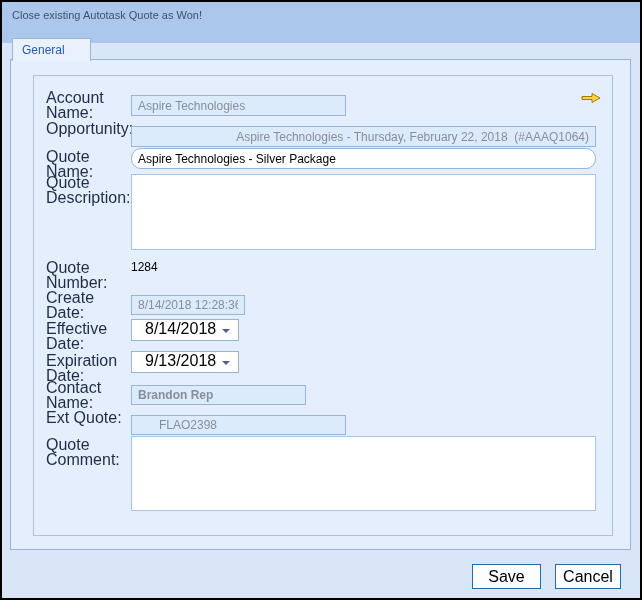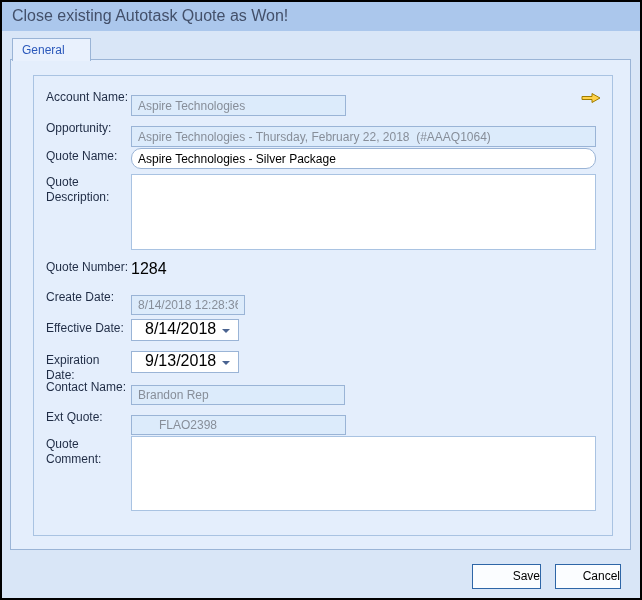--- a/index.html
+++ b/index.html
@@ -2,66 +2,66 @@
 <html><head>
 <meta charset="utf-8">
 <style>
   * { margin:0; padding:0; box-sizing:border-box; }
   html,body { width:642px; height:600px; font-family:"Liberation Sans", sans-serif; }
   .window {
     position:relative; width:642px; height:600px;
     border:2px solid #000; background:#d9e6f7; overflow:hidden;
   }
   .titlebar {
-    position:absolute; left:0; top:0; right:0; height:29px;
-    background:#abc7ec; color:#43506a; font-size:16px; line-height:27px;
+    position:absolute; left:0; top:0; right:0; height:41px;
+    background:#abc7ec; color:#43506a; font-size:11px; line-height:27px;
     padding-left:10px;
   }
   .tab {
     position:absolute; left:10px; top:36px; width:79px; height:23px;
     background:#e9f1fd; border:1px solid #9ab4d6; border-bottom:none;
     color:#2a58bb; font-size:12px; line-height:22px; padding-left:9px; z-index:2;
   }
   .tabpage {
     position:absolute; left:8px; top:57px; width:621px; height:491px;
     background:#e4eefc; border:1px solid #9ab4d6; z-index:1;
   }
   .groupbox {
     position:relative; margin-left:22px; margin-top:15px; width:580px; height:461px;
     border:1px solid #a9c3e2; background:#e4eefc;
   }
   .lbl {
-    position:absolute; left:12px; color:#1f2c45; font-size:12px; line-height:15px; width:84px;
+    position:absolute; left:12px; color:#1f2c45; font-size:16px; line-height:15px; width:84px;
   }
   .fld {
     position:absolute; height:21px; border:1px solid #9ab4d6;
     font-family:"Liberation Sans", sans-serif; font-size:12px; padding:0 6px;
   }
   .fld.disabled { background:#dcebfb; color:#878e99;margin-top:6px; }
   .fld.editable { background:#ffffff; color:#000000; }
   .ta {
     position:absolute; left:97px; width:465px; background:#ffffff;
     border:1px solid #a9c3e2; resize:none;
     font-family:"Liberation Sans", sans-serif; font-size:12px; padding:2px 6px; color:#000;
   }
-  .static-val { position:absolute; left:97px; color:#000; font-size:16px; }
+  .static-val { position:absolute; left:97px; color:#000; font-size:12px; }
   .combo {
     position:absolute; left:97px; width:108px; height:22px; background:#fff;
     border:1px solid #9ab4d6; font-size:16px; color:#000;
     display:flex; align-items:flex-start; padding-left:13px; cursor:default;
   }
   .combo-arrow {
     position:absolute; right:8px; top:9px; width:0; height:0;
     border-left:4px solid transparent; border-right:4px solid transparent;
     border-top:4px solid #4a6390;
   }
   .gold-arrow { position:absolute; right:11px; top:16px; width:20px; height:12px; }
   .btn {
     position:absolute; top:562px; height:25px; background:#fbfdff;
-    border:1px solid #2e66a7; color:#000; font-size:12px; text-align:right;
+    border:1px solid #2e66a7; color:#000; font-size:16px; text-align:center;
     line-height:23px; cursor:default;
   }
   .btn-save { left:470px; width:69px; }
   .btn-cancel { left:553px; width:66px; }
 </style>
 </head>
 <body>
 
 <div class="window">
 
@@ -77,21 +77,21 @@
     <div class="groupbox">
 
       <svg class="gold-arrow" viewBox="0 0 20 12">
         <path d="M1 4.5 H11 V1.5 L19 6 L11 10.5 V7.5 H1 Z" fill="#ffd24a" stroke="#a07d00" stroke-width="1"></path>
       </svg>
 
       <div class="lbl" style="top:14px">Account Name:</div>
       <input class="fld disabled" style="left: 97px; top: 13px; width: 215px;" readonly="" value="Aspire Technologies">
 
       <div class="lbl" style="top:45px">Opportunity:</div>
-      <input class="fld disabled" style="left: 97px; top: 44px; width: 465px;" readonly="" value="Aspire Technologies - Thursday, February 22, 2018  (#AAAQ1064)">
+      <input class="fld disabled" style="left: 97px; top: 44px; width: 465px; text-align: right;" readonly="" value="Aspire Technologies - Thursday, February 22, 2018  (#AAAQ1064)">
 
       <div class="lbl" style="top:73px">Quote Name:</div>
       <input class="fld editable" style="left: 97px; top: 72px; width: 465px; border-radius: 10px;" value="Aspire Technologies - Silver Package">
 
       <div class="lbl" style="top:99px">Quote Description:</div>
       <textarea class="ta" style="top: 98px; height: 76px;"></textarea>
 
       <div class="lbl" style="top:184px; width:95px">Quote Number:</div>
       <div class="static-val" style="top:184px">1284</div>
 
@@ -104,21 +104,21 @@
         <span class="combo-arrow"></span>
       </div>
 
       <div class="lbl" style="top:277px">Expiration Date:</div>
       <div class="combo" style="top:275px">
         <span>9/13/2018</span>
         <span class="combo-arrow"></span>
       </div>
 
       <div class="lbl" style="top:304px">Contact Name:</div>
-      <input class="fld disabled" style="left: 97px; top: 303px; width: 214px; height: 20px;" readonly="" value="Brandon Rep">
+      <input class="fld disabled" style="left: 97px; top: 303px; width: 175px; height: 20px; font-weight: bold;" readonly="" value="Brandon Rep">
 
       <div class="lbl" style="top:334px">Ext Quote:</div>
       <input class="fld disabled" style="left: 97px; top: 333px; width: 215px; height: 20px; padding-left: 27px;" readonly="" value="FLAO2398">
 
       <div class="lbl" style="top:361px">Quote Comment:</div>
       <textarea class="ta" style="top: 360px; height: 75px;"></textarea>
 
     </div>
   </div>
 

